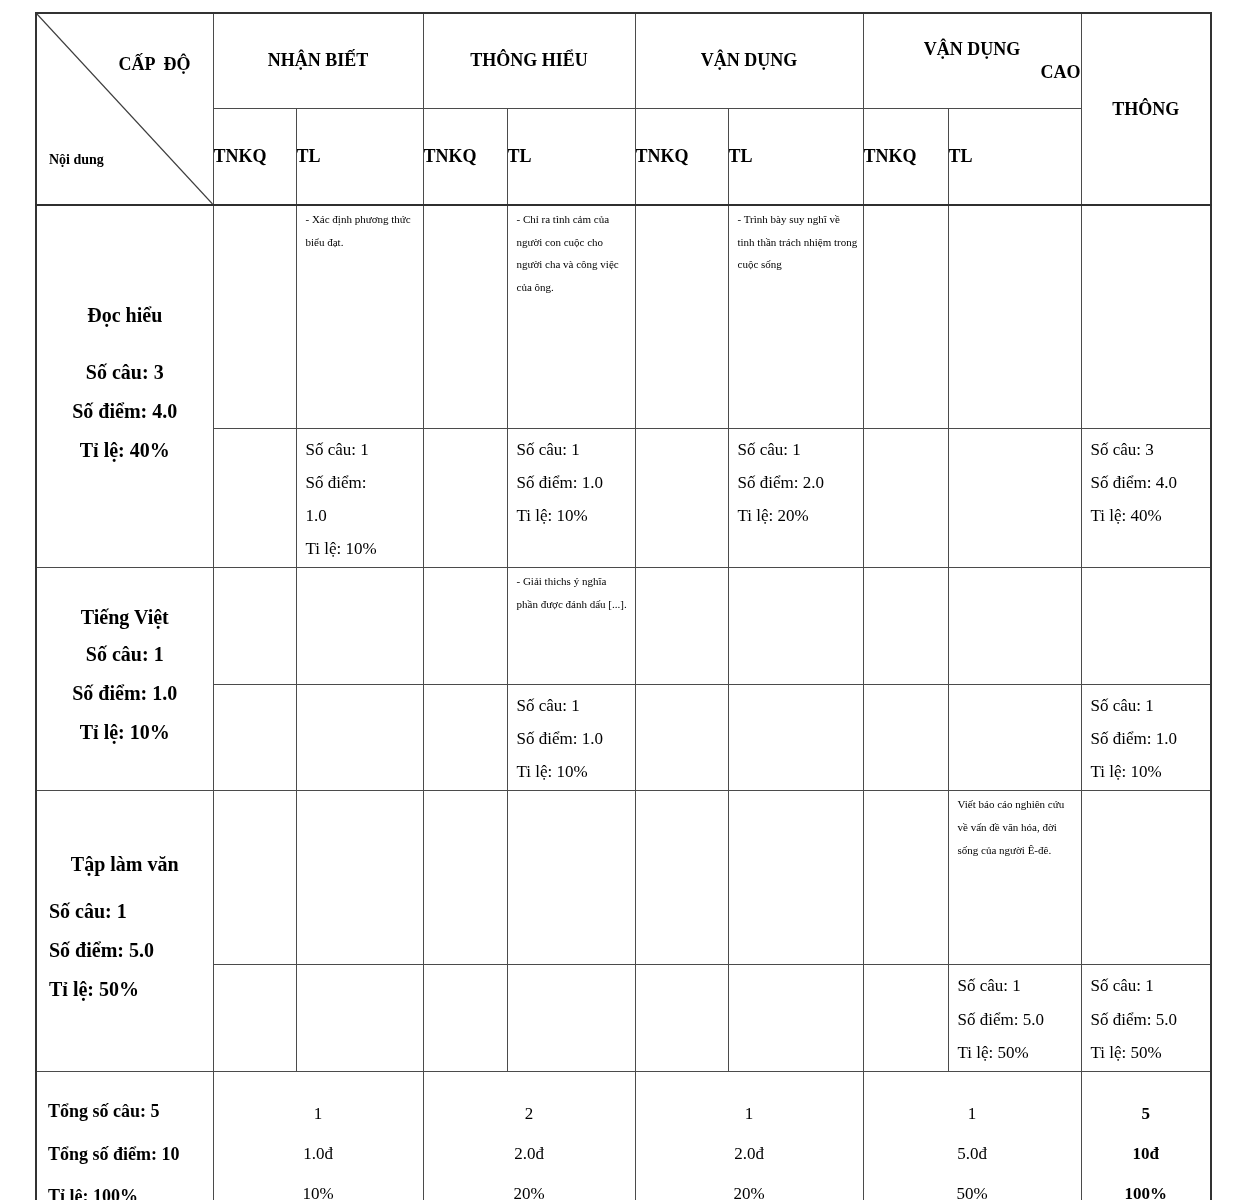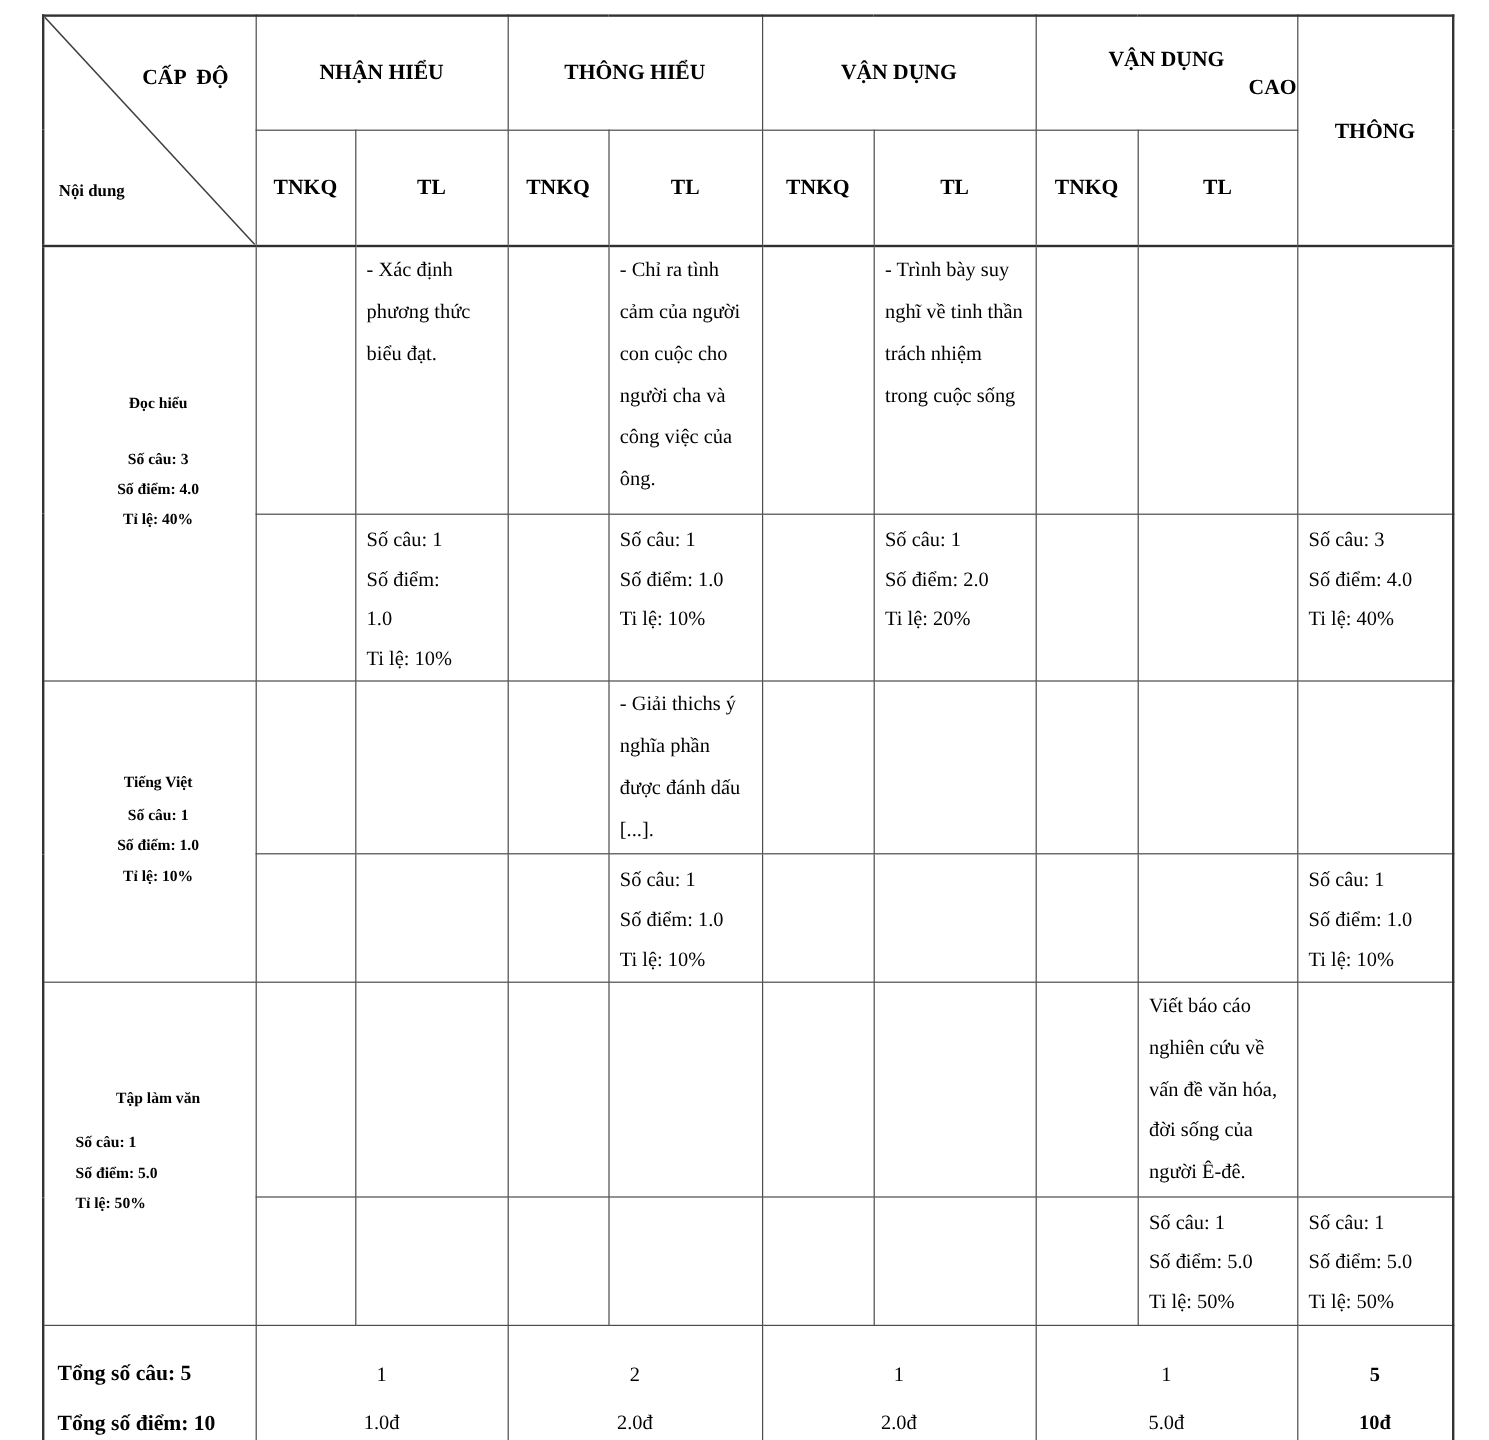--- a/index.html
+++ b/index.html
@@ -41,21 +41,21 @@
     vertical-align: middle;
   }
   .vdc-line2 {
     text-align: right;
     padding-left: 10px;
     margin-top: 2px;
   }
   .sub {
     font-weight: bold;
     font-size: 18px;
-    text-align: center;
+    text-align: left;
     vertical-align: middle;
   }
   .corner { position: relative; }
   .corner svg { position: absolute; left: 0; top: 0; width: 100%; height: 100%; display: block; }
   .corner-top {
     position: absolute;
     top: 40px;
     right: 22px;
     font-weight: bold;
     font-size: 18px;
@@ -64,36 +64,35 @@
   .corner-bottom {
     position: absolute;
     bottom: 36px;
     left: 12px;
     font-weight: bold;
     font-size: 14px;
   }
 
   
   .desc {
-    font-size: 17px;
+    font-size: 11px;
     line-height: 2.05;
     padding: 2px 5px 2px 9px;
   }
   .stats {
     font-size: 17px;
     line-height: 1.95;
     padding: 4px 4px 2px 9px;
     white-space: pre-line;
   }
   .row-label {
     vertical-align: middle;
     text-align: center;
     font-weight: bold;
-    font-size: 13px;
-    padding-left: 14px;
+    font-size: 20px;
   }
   .row-title { margin-bottom: 26px; }
   .row-stats {
     line-height: 1.95;
     white-space: pre-line;
   }
   .row-stats.left {
     text-align: left;
     padding-left: 12px;
   }
@@ -134,21 +133,21 @@
 
     <tbody>
         <tr style="height:95px">
       <td class="corner head-sep" rowspan="2">
         <svg viewBox="0 0 100 100" preserveAspectRatio="none">
           <line x1="0" y1="0" x2="100" y2="100" stroke="#3d3d3d" stroke-width="1.2" vector-effect="non-scaling-stroke"></line>
         </svg>
         <span class="corner-top">CẤP  ĐỘ</span>
         <span class="corner-bottom">Nội dung</span>
       </td>
-      <td class="lvl" colspan="2">NHẬN HIỂU</td>
+      <td class="lvl" colspan="2">NHẬN BIẾT</td>
       <td class="lvl" colspan="2">THÔNG HIỂU</td>
       <td class="lvl" colspan="2">VẬN DỤNG</td>
       <td class="lvl" colspan="2">
         <div>VẬN DỤNG</div>
         <div class="vdc-line2">CAO</div>
       </td>
       <td class="lvl head-sep" rowspan="2">THÔNG</td>
     </tr>
 
     <tr style="height:97px">

